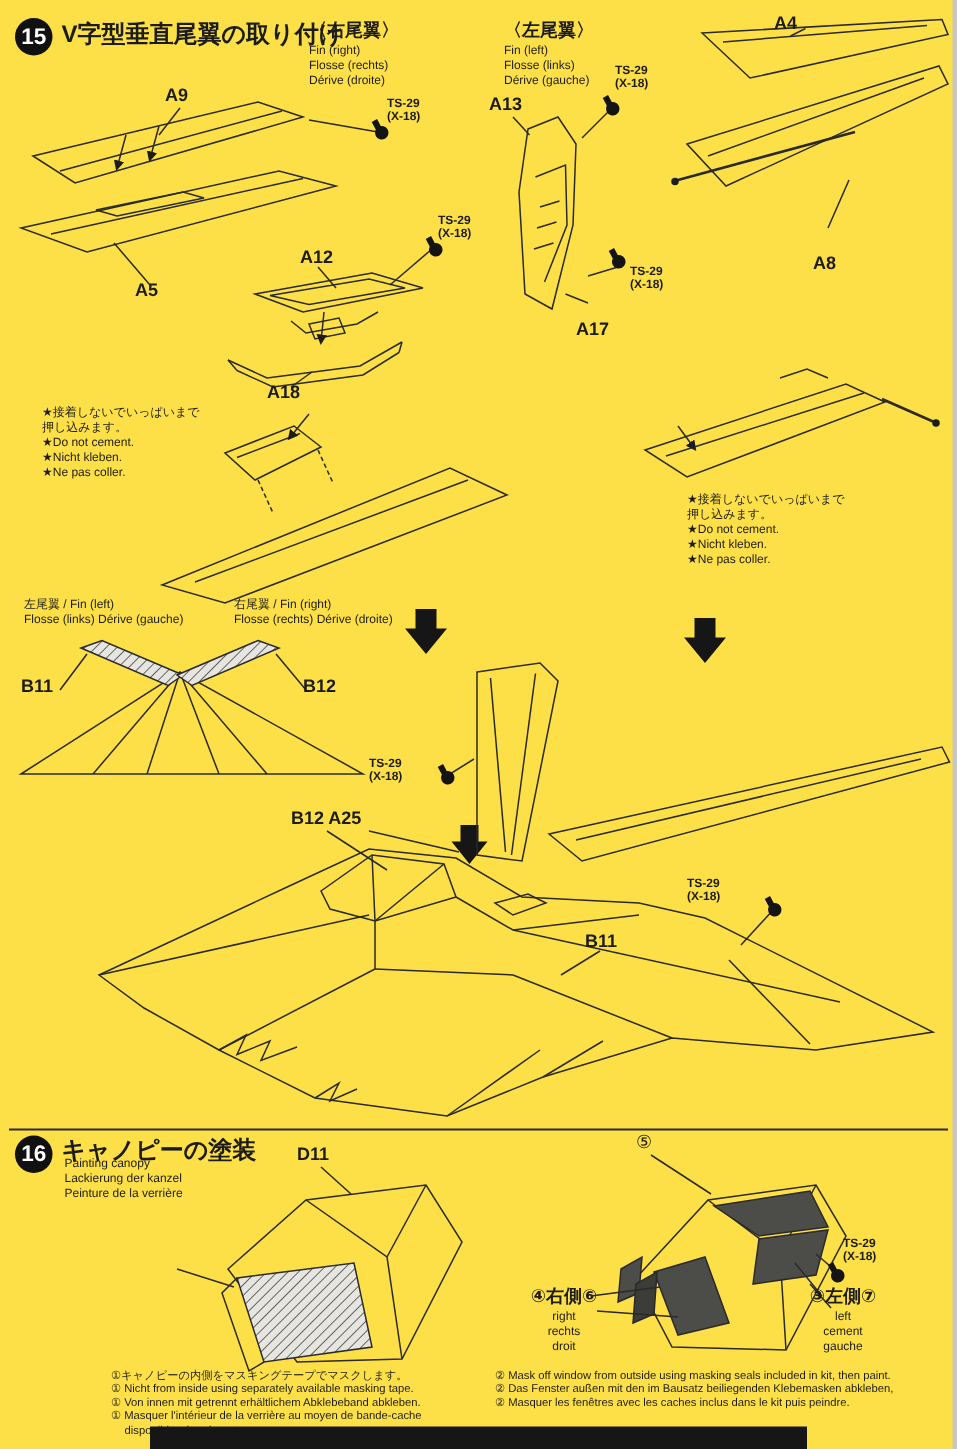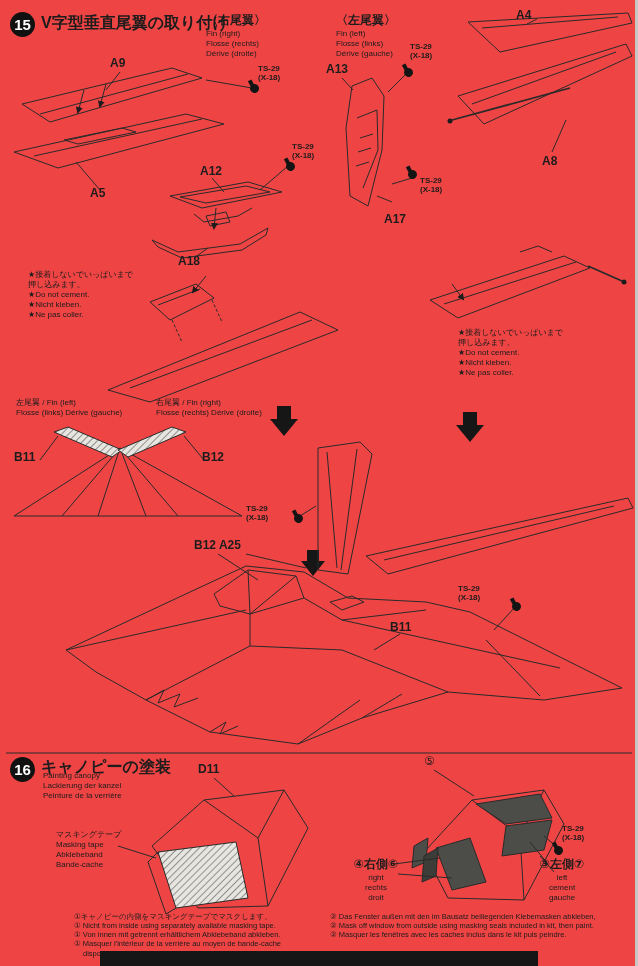--- a/index.html
+++ b/index.html
@@ -1,16 +1,16 @@
 <!DOCTYPE html>
 <html><head>
 <meta charset="utf-8">
 <style>
   html,body{margin:0;padding:0;background:#d8d7d3;}
-  .page{position:relative;width:638px;height:966px;background:#ef4444;
+  .page{position:relative;width:638px;height:966px;background:#fde047;
         font-family:"Liberation Sans","DejaVu Sans",sans-serif;color:#1c1c1c;overflow:hidden;}
   svg.art{position:absolute;left:0;top:0;pointer-events:none;}
   .l{position:absolute;white-space:nowrap;}
   .part{font-weight:bold;font-size:12px;}
   .t8{font-size:8px;line-height:1.25;}
   .t75{font-size:7.5px;line-height:1.22;}
   .jp-head{font-weight:bold;font-size:16px;}
   .jp-sub{font-weight:bold;font-size:12px;}
   .paint{font-weight:bold;font-size:8px;line-height:1.15;}
   .bold{font-weight:normal;}
@@ -206,21 +206,21 @@
     </div>
   </div>
 
   <div class="l part" style="left:110px;top:56px">A9</div>
   <div class="l part" style="left:90px;top:186px">A5</div>
   <div class="l part" style="left:200px;top:164px">A12</div>
   <div class="l part" style="left:178px;top:254px">A18</div>
   <div class="l part" style="left:326px;top:62px">A13</div>
   <div class="l part" style="left:384px;top:212px">A17</div>
   <div class="l part" style="left:516px;top:8px">A4</div>
-  <div class="l part" style="left:542px;top:154px">A8</div>
+  <div class="l part" style="left:542px;top:168px">A8</div>
   <div class="l part" style="left:14px;top:450px">B11</div>
   <div class="l part" style="left:202px;top:450px">B12</div>
   <div class="l part" style="left:194px;top:538px">B12 A25</div>
   <div class="l part" style="left:390px;top:620px">B11</div>
 
   <div class="l paint" style="left:258px;top:64px">
     <span>TS-29</span><br>
     <span>(X-18)</span>
   </div>
   <span class="bottle" style="left:250px;top:84px"></span>
@@ -283,26 +283,20 @@
 
   <div class="l jp-head" style="left:41px;top:757px">キャノピーの塗装</div>
   <div class="l t8" style="left:43px;top:771px">
     <span>Painting canopy</span><br>
     <span>Lackierung der kanzel</span><br>
     <span>Peinture de la verrière</span>
   </div>
 
   <div class="l part" style="left:198px;top:762px">D11</div>
 
-  <div class="l t8" style="left:56px;top:830px">
-    <span class="bold">マスキングテープ</span><br>
-    <span>Masking tape</span><br>
-    <span>Abklebeband</span><br>
-    <span>Bande-cache</span>
-  </div>
 
   <div class="l bold" style="left:424px;top:754px;font-size:12px">⑤</div>
 
   <div class="l paint" style="left:562px;top:824px">
     <span>TS-29</span><br>
     <span>(X-18)</span>
   </div>
   <span class="bottle" style="left:554px;top:846px"></span>
 
   <div class="l center" style="left:350px;top:856px;width:52px">
@@ -325,20 +319,20 @@
 
   <div class="l t75" style="left:74px;top:912px">
     <div class="bold">①キャノピーの内側をマスキングテープでマスクします。</div>
     <div>① Nicht from inside using separately available masking tape.</div>
     <div>① Von innen mit getrennt erhältlichem Abklebeband abkleben.</div>
     <div>① Masquer l'intérieur de la verrière au moyen de bande-cache</div>
     <div class="ind">disponible séparément.</div>
   </div>
 
   <div class="l t75" style="left:330px;top:912px">
+    <div>② Mask off window from outside using masking seals included in kit, then paint.</div>
     <div>② Das Fenster außen mit den im Bausatz beiliegenden Klebemasken abkleben,</div>
-    <div>② Mask off window from outside using masking seals included in kit, then paint.</div>
     <div>② Masquer les fenêtres avec les caches inclus dans le kit puis peindre.</div>
   </div>
 
   <div class="bar"></div>
   <div class="edge"></div>
 </div>
 
 </body></html>

